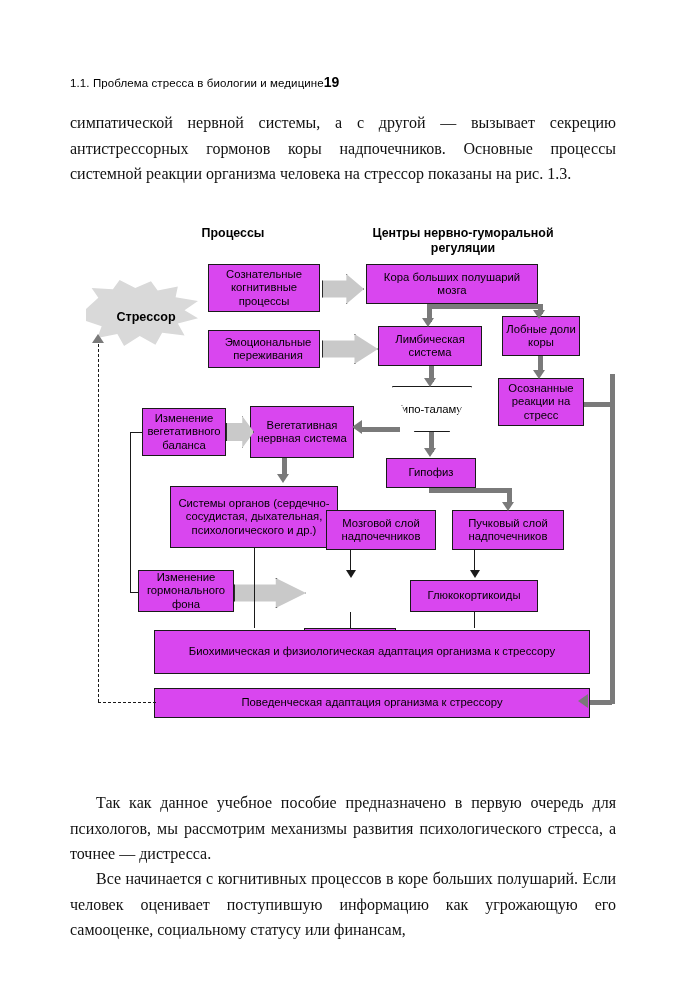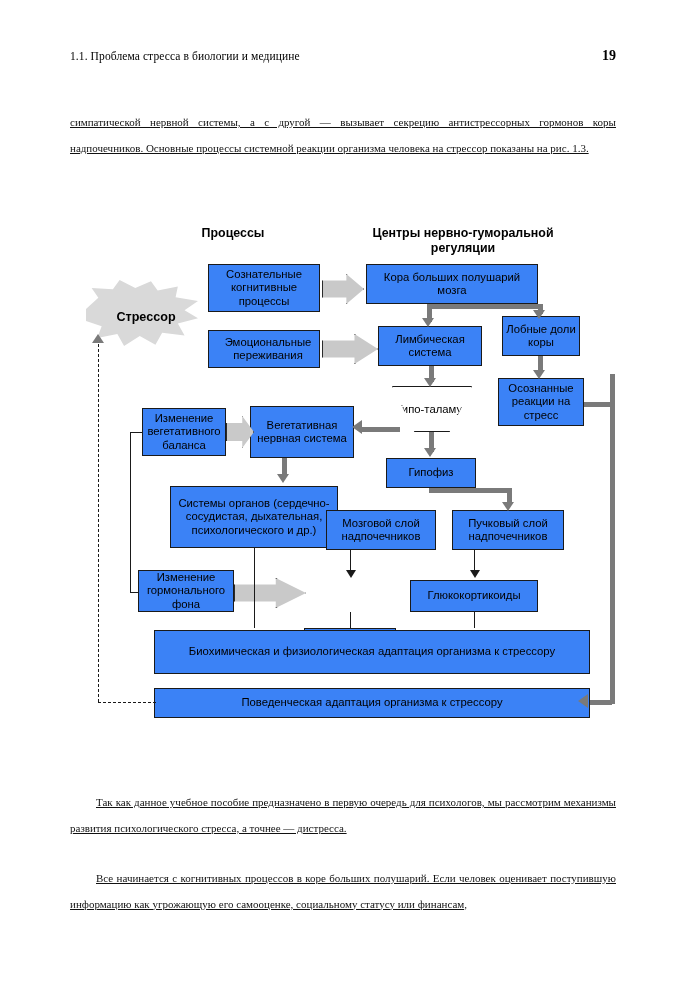--- a/index.html
+++ b/index.html
@@ -19,48 +19,46 @@
     position: absolute;
     inset: 0;
     padding: 0;
   }
 
   
   .runhead {
     position: absolute;
     left: 70px;
     right: 66px;
-    top: 48px;
+    top: 74px;
     height: 22px;
     display: flex;
     align-items: baseline;
-    justify-content: space-between;
-    font-family: Liberation Serif, serif;
+    font-family: Liberation Sans, sans-serif;
   }
   .runhead-title {
     font-size: 11.5px;
     letter-spacing: 0.1px;
     color: #000;
   }
   .runhead-page {
     font-size: 14px;
     font-weight: bold;
     color: #000;
   }
 
   
   .para {
     position: absolute;
     left: 70px;
     width: 546px;
-    font-size: 11px;
+    font-size: 16px;
     line-height: 25.5px;
     text-align: justify;
     color: #111;
-    text-decoration: underline;
   }
   .para.top { top: 110px; }
   .para.indent { text-indent: 26px; }
   .para.b1 { top: 790px; }
   .para.b2 { top: 866px; }
 
   
   .figure {
     position: absolute;
     left: 70px;
@@ -76,21 +74,21 @@
     line-height: 15px;
     text-align: center;
     color: #000;
   }
   #label-processes { left: 98px; top: 4px; width: 130px; }
   #label-centers { left: 278px; top: 4px; width: 230px; }
 
   .node {
     position: absolute;
     border: 1.3px solid #1a1a1a;
-    background: #3b82f6;
+    background: #d946ef;
     font-family: "Liberation Sans", sans-serif;
     font-size: 11.3px;
     line-height: 13.4px;
     color: #000;
     display: flex;
     align-items: center;
     justify-content: center;
     text-align: center;
     box-sizing: border-box;
     padding: 2px 3px;

